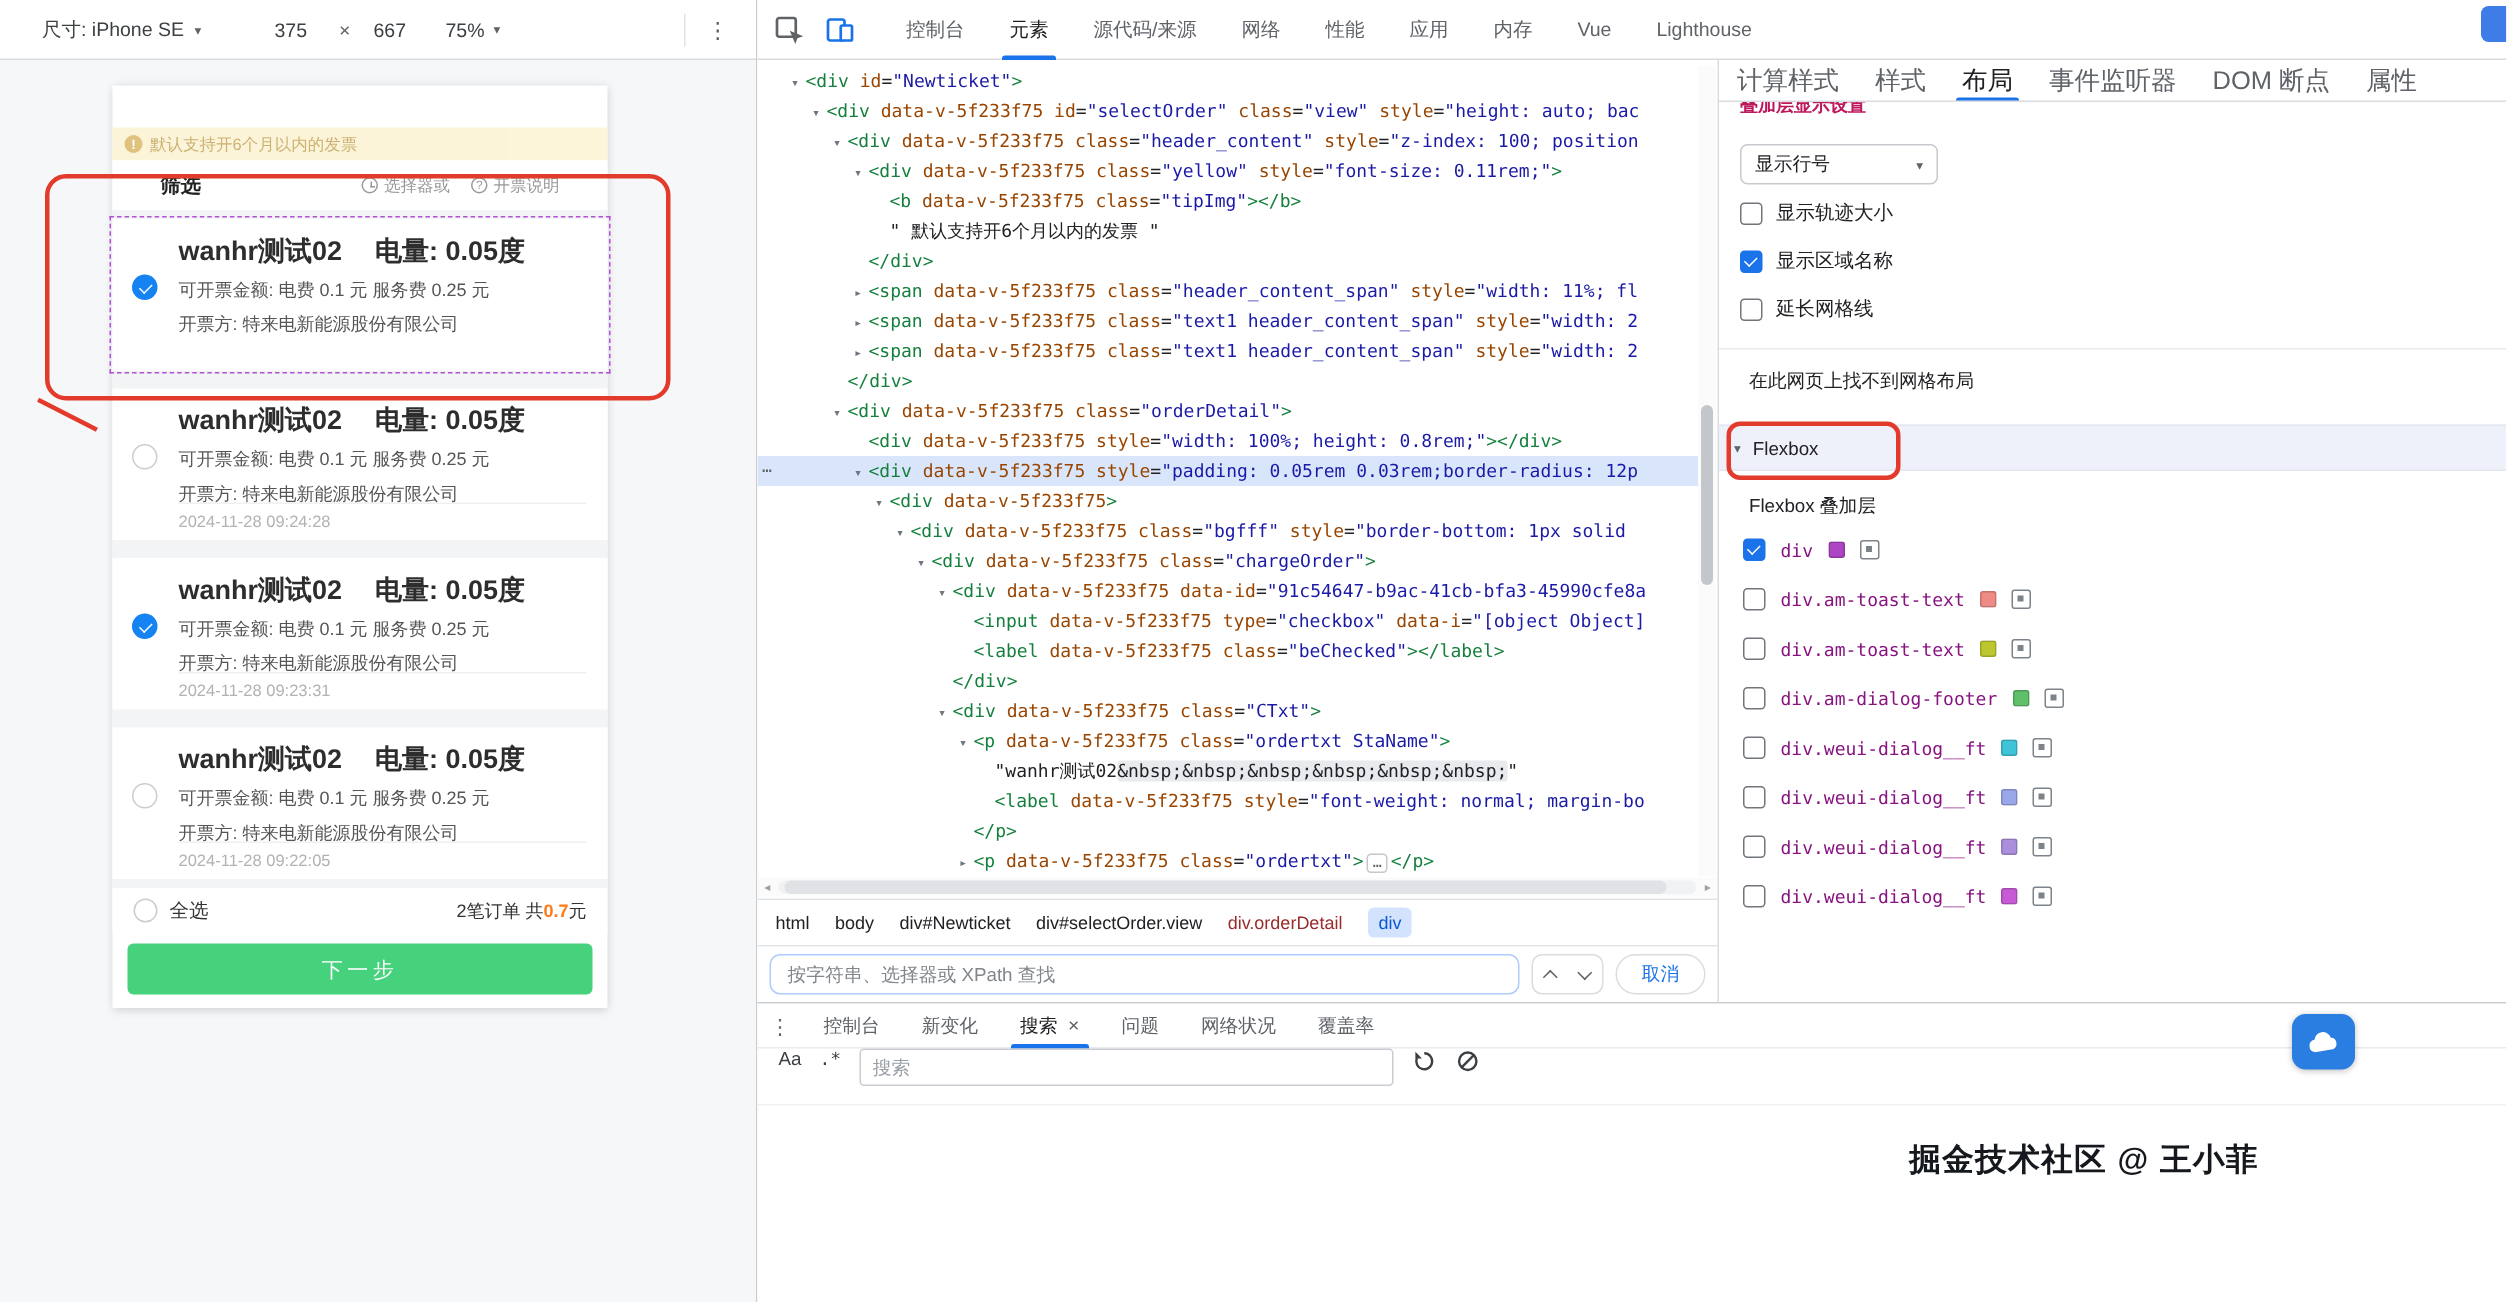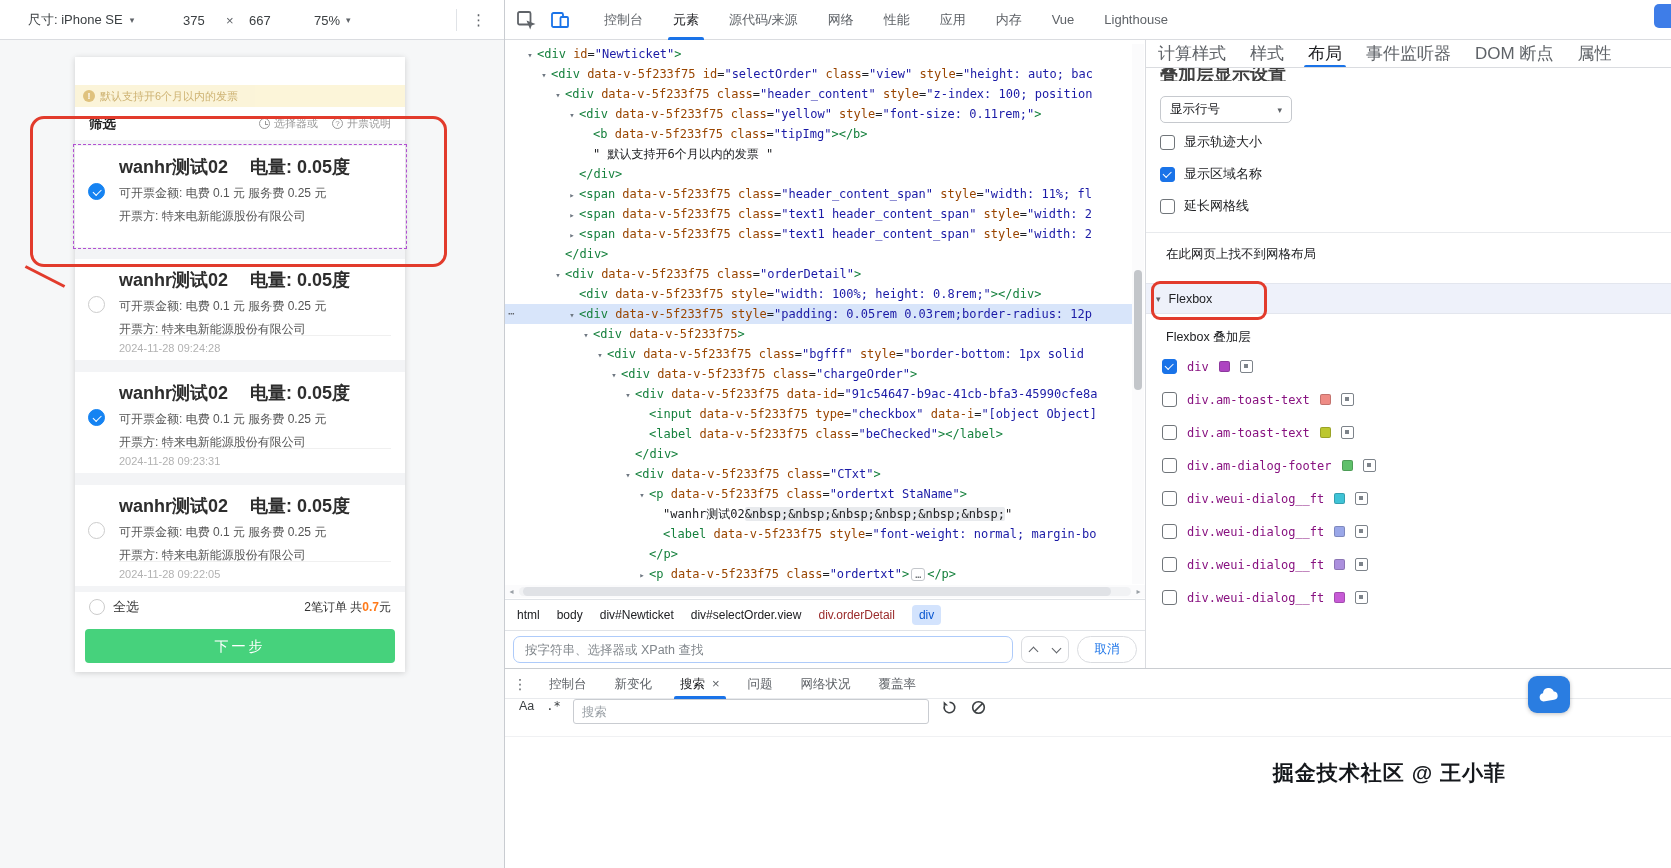--- a/index.html
+++ b/index.html
@@ -6,29 +6,29 @@
 html,body{background:#fff}
 .stage{position:relative;width:1671px;height:868px;overflow:hidden;background:#fff;
   font-family:"Liberation Sans",sans-serif;font-size:13px;color:#202124}
 
 
 .device-area{position:absolute;left:0;top:0;width:505px;height:868px;background:#f6f7f8;border-right:1px solid #c9ccd1}
 .device-toolbar{position:absolute;left:0;top:0;width:100%;height:40px;background:#fff;border-bottom:1px solid #dadce0;color:#3c4043}
 .device-toolbar>span{position:absolute;top:50%;transform:translateY(-50%);white-space:nowrap}
 .dt-size{left:28px;display:flex;align-items:center;gap:7px}
 .dt-w{left:183px}.dt-x{left:226px;color:#5f6368}.dt-h{left:249px}
-.dt-zoom{left:314px;display:flex;align-items:center;gap:6px}
+.dt-zoom{left:297px;display:flex;align-items:center;gap:6px}
 .caret{font-size:9px;color:#5f6368}
 .dt-divider{left:456px;width:1px;height:22px;background:#e0e3e7}
 .dt-kebab{left:471px;color:#5f6368;font-size:15px}
 
 .phone{position:absolute;left:75px;top:57px;width:330px;height:615px;background:#fff;box-shadow:0 1px 6px rgba(0,0,0,.16)}
 .p-notice{position:absolute;left:0;top:28px;width:100%;height:22px;background:#fbf2d0;color:#c2a050;font-size:11px;display:flex;align-items:center;gap:5px;padding:0 8px;opacity:.8}
 .notice-ic{width:12px;height:12px;border-radius:50%;background:#d8b35e;color:#fff;font-size:9px;line-height:12px;text-align:center;font-weight:bold;font-style:normal;flex:0 0 12px}
-.p-filter{position:absolute;left:0;top:50px;width:100%;height:33px;display:flex;align-items:center;justify-content:space-between;padding:0 14px;background:#fff;z-index:1}
+.p-filter{position:absolute;left:0;top:50px;width:100%;height:33px;display:flex;align-items:center;justify-content:space-between;padding:0 32px;background:#fff;z-index:1}
 .p-filter b{font-size:13.5px;color:#222}
 .p-links{display:flex;gap:14px;color:#999;font-size:11px}
 .p-link{display:flex;align-items:center;gap:4px}
 .clock-ic{width:11px;height:11px;border:1px solid #999;border-radius:50%;position:relative;display:inline-block}
 .clock-ic::after{content:"";position:absolute;left:4.5px;top:2px;width:1px;height:3.5px;background:#999}
 .clock-ic::before{content:"";position:absolute;left:4.5px;top:5px;width:3px;height:1px;background:#999}
 .q-ic{width:11px;height:11px;border:1px solid #999;border-radius:50%;font-size:8px;line-height:10px;text-align:center;font-style:normal;color:#999;display:inline-block}
 .cards-bg{position:absolute;left:0;top:83px;width:100%;height:452px;background:#f3f4f6}
 #cards{position:absolute;left:0;top:0;width:100%;height:100%}
 .card{position:absolute;left:0;width:330px;height:101px;background:#fff;padding:9px 14px 0 44px}
@@ -91,21 +91,21 @@
 .chev.up{transform:rotate(-135deg);margin-top:3px}
 .chev.down{transform:rotate(45deg);margin-top:-3px}
 .find-cancel{width:60px;height:27px;border:1px solid #dadce0;border-radius:14px;color:#1a73e8;font-size:12.5px;display:flex;align-items:center;justify-content:center}
 
 
 .sidebar{position:absolute;left:640px;top:40px;width:526px;height:628px;border-left:1px solid #dadce0;background:#fff;overflow:hidden}
 .side-tabs{position:absolute;left:0;top:0;width:100%;height:28px;border-bottom:1px solid #dadce0;display:flex;background:#fff;z-index:2}
 .stab{padding:0 12px;line-height:27px;font-size:17px;color:#5f6368;position:relative;white-space:nowrap}
 .stab.active{color:#202124}
 .stab.active::after{content:"";position:absolute;left:8px;right:8px;bottom:0;height:2.5px;background:#1a73e8;border-radius:2px 2px 0 0}
-.clip-head{position:absolute;left:14px;top:28px;height:13px;overflow:hidden;font-size:18px;font-weight:bold;color:#404040;z-index:1}
+.clip-head{position:absolute;left:14px;top:28px;height:13px;overflow:hidden;font-size:12px;font-weight:bold;color:#be185d;z-index:1}
 .clip-head span{position:relative;top:-6px;display:inline-block}
 .dropdown{position:absolute;left:14px;top:56px;width:132px;height:27px;border:1px solid #c6c9ce;border-radius:5px;display:flex;align-items:center;justify-content:space-between;padding:0 9px;font-size:12.5px;color:#202124;background:#fff}
 #grid-opts{position:absolute;left:14px;top:86px}
 .opt-row{display:flex;align-items:center;gap:9px;height:32px;font-size:13px;color:#202124}
 .cb{width:15px;height:15px;border:1.5px solid #70757a;border-radius:3px;background:#fff;position:relative;flex:0 0 15px;display:inline-block}
 .cb.on{background:#1a73e8;border-color:#1a73e8}
 .cb.on::after{content:"";position:absolute;left:2.2px;top:3.2px;width:7px;height:3.5px;border-left:1.8px solid #fff;border-bottom:1.8px solid #fff;transform:rotate(-45deg)}
 .side-sep{position:absolute;left:0;top:192px;width:100%;height:1px;background:#e8eaed}
 .nogrid{position:absolute;left:20px;top:206px;font-size:12.5px;color:#202124}
 .flex-head{position:absolute;left:0;top:243px;width:100%;height:31px;background:#eef1fa;border-top:1px solid #e3e6ee;border-bottom:1px solid #e3e6ee;display:flex;align-items:center;gap:8px;padding:0 10px;font-size:12.5px;color:#202124}

